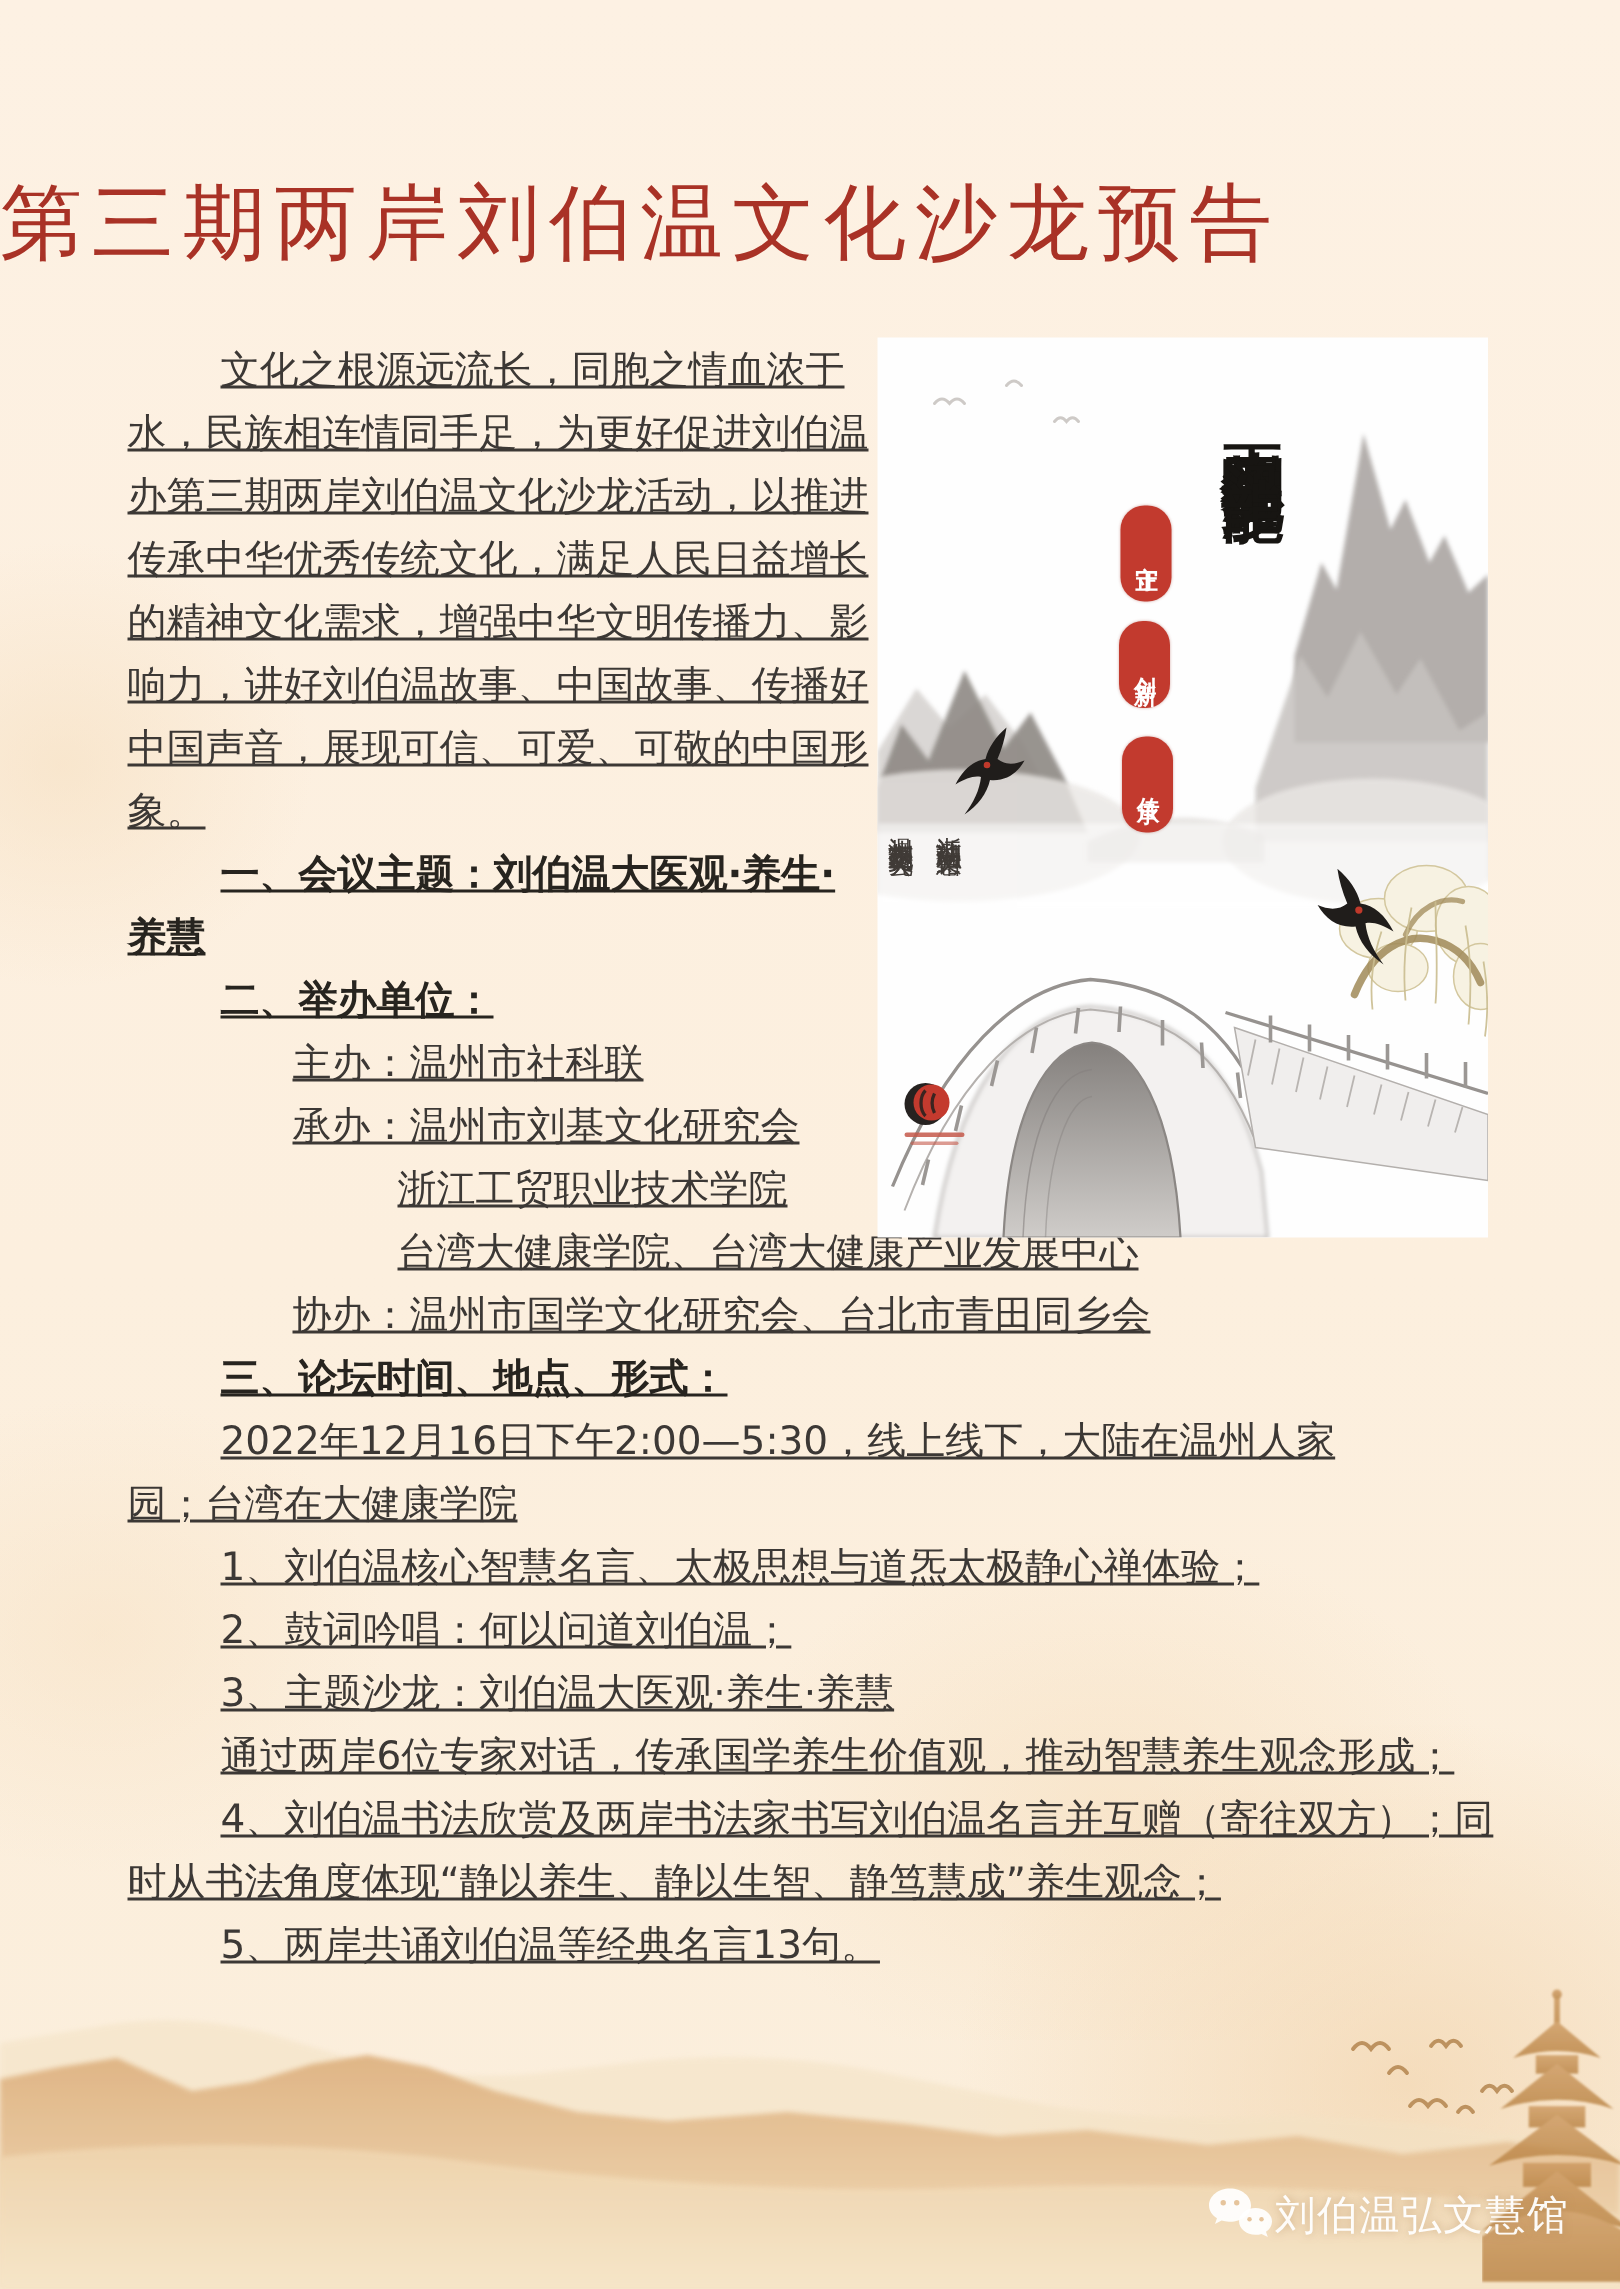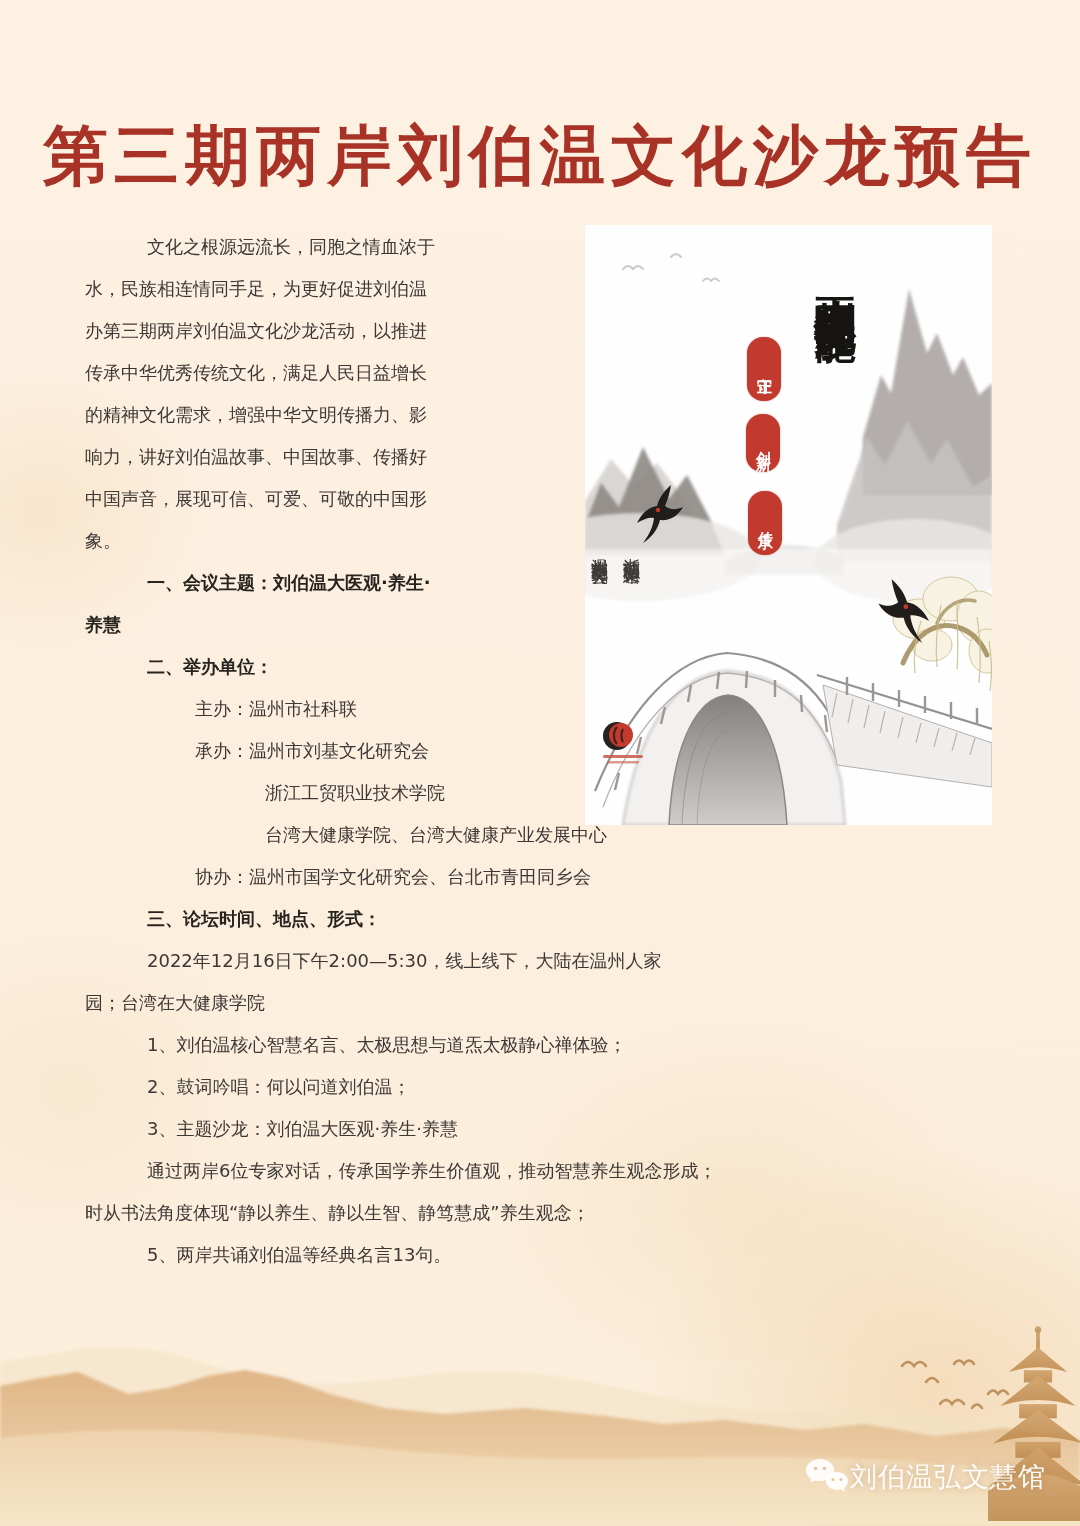--- a/index.html
+++ b/index.html
@@ -11,25 +11,25 @@
   .wash{position:absolute;pointer-events:none;}
   #wash-left-mid{left:-70px;top:360px;width:280px;height:300px;
     background:radial-gradient(ellipse at 40% 50%,rgba(245,222,190,.55),rgba(245,222,190,0) 70%);}
   #wash-left-low{left:-60px;top:930px;width:320px;height:320px;
     background:radial-gradient(ellipse at 40% 50%,rgba(246,224,193,.45),rgba(246,224,193,0) 70%);}
   #wash-mid-low{left:480px;top:1020px;width:520px;height:340px;
     background:radial-gradient(ellipse at 50% 55%,rgba(243,216,178,.40),rgba(243,216,178,0) 70%);}
   #wash-right-low{left:640px;top:1150px;width:460px;height:400px;
     background:radial-gradient(ellipse at 65% 60%,rgba(240,208,166,.6),rgba(240,208,166,0) 72%);}
 
-  #title{position:absolute;left:0;right:0;top:112px;text-align:center;
-    font-size:65px;font-weight:700;letter-spacing:6px;color:#a93226;}
+  #title{position:absolute;left:0;right:0;top:112px;
+    font-size:55px;font-weight:400;letter-spacing:6px;color:#a93226;}
 
   #bodytext{position:absolute;left:85px;top:226px;width:980px;}
-  .ln{height:42px;line-height:42px;font-size:18px;white-space:nowrap;color:#3c3835;}
+  .ln{height:42px;line-height:42px;font-size:26px;white-space:nowrap;color:#3c3835;text-decoration:underline;}
   .b{font-weight:700;color:#27241f;}
   .i1{padding-left:62px;}
   .i2{padding-left:110px;}
   .i3{padding-left:180px;}
 
   #poster{position:absolute;left:585px;top:225px;width:407px;height:600px;
     background:#fefefe;overflow:hidden;}
   #poster svg.scene{position:absolute;left:0;top:0;}
   .vtitle{position:absolute;left:222px;top:38px;height:410px;writing-mode:vertical-rl;
     font-size:42px;font-weight:700;letter-spacing:3px;color:#171512;
@@ -138,20 +138,21 @@
     <div class="ln i3">浙江工贸职业技术学院</div>
     <div class="ln i3">台湾大健康学院、台湾大健康产业发展中心</div>
     <div class="ln i2">协办：温州市国学文化研究会、台北市青田同乡会</div>
     <div class="ln i1 b">三、论坛时间、地点、形式：</div>
     <div class="ln i1">2022年12月16日下午2:00—5:30，线上线下，大陆在温州人家</div>
     <div class="ln">园；台湾在大健康学院</div>
     <div class="ln i1">1、刘伯温核心智慧名言、太极思想与道炁太极静心禅体验；</div>
     <div class="ln i1">2、鼓词吟唱：何以问道刘伯温；</div>
     <div class="ln i1">3、主题沙龙：刘伯温大医观·养生·养慧</div>
     <div class="ln i1">通过两岸6位专家对话，传承国学养生价值观，推动智慧养生观念形成；</div>
+    <div class="ln i1">4、刘伯温书法欣赏及两岸书法家书写刘伯温名言并互赠（寄往双方）；同</div>
     <div class="ln">时从书法角度体现“静以养生、静以生智、静笃慧成”养生观念；</div>
     <div class="ln i1">5、两岸共诵刘伯温等经典名言13句。</div>
   </div>
 
   <div id="poster">
     <svg class="scene" width="407" height="600" viewBox="0 0 407 600">
       <defs>
         <filter id="f1">
             <feGaussianBlur stdDeviation="1.4"></feGaussianBlur>
           </filter>

